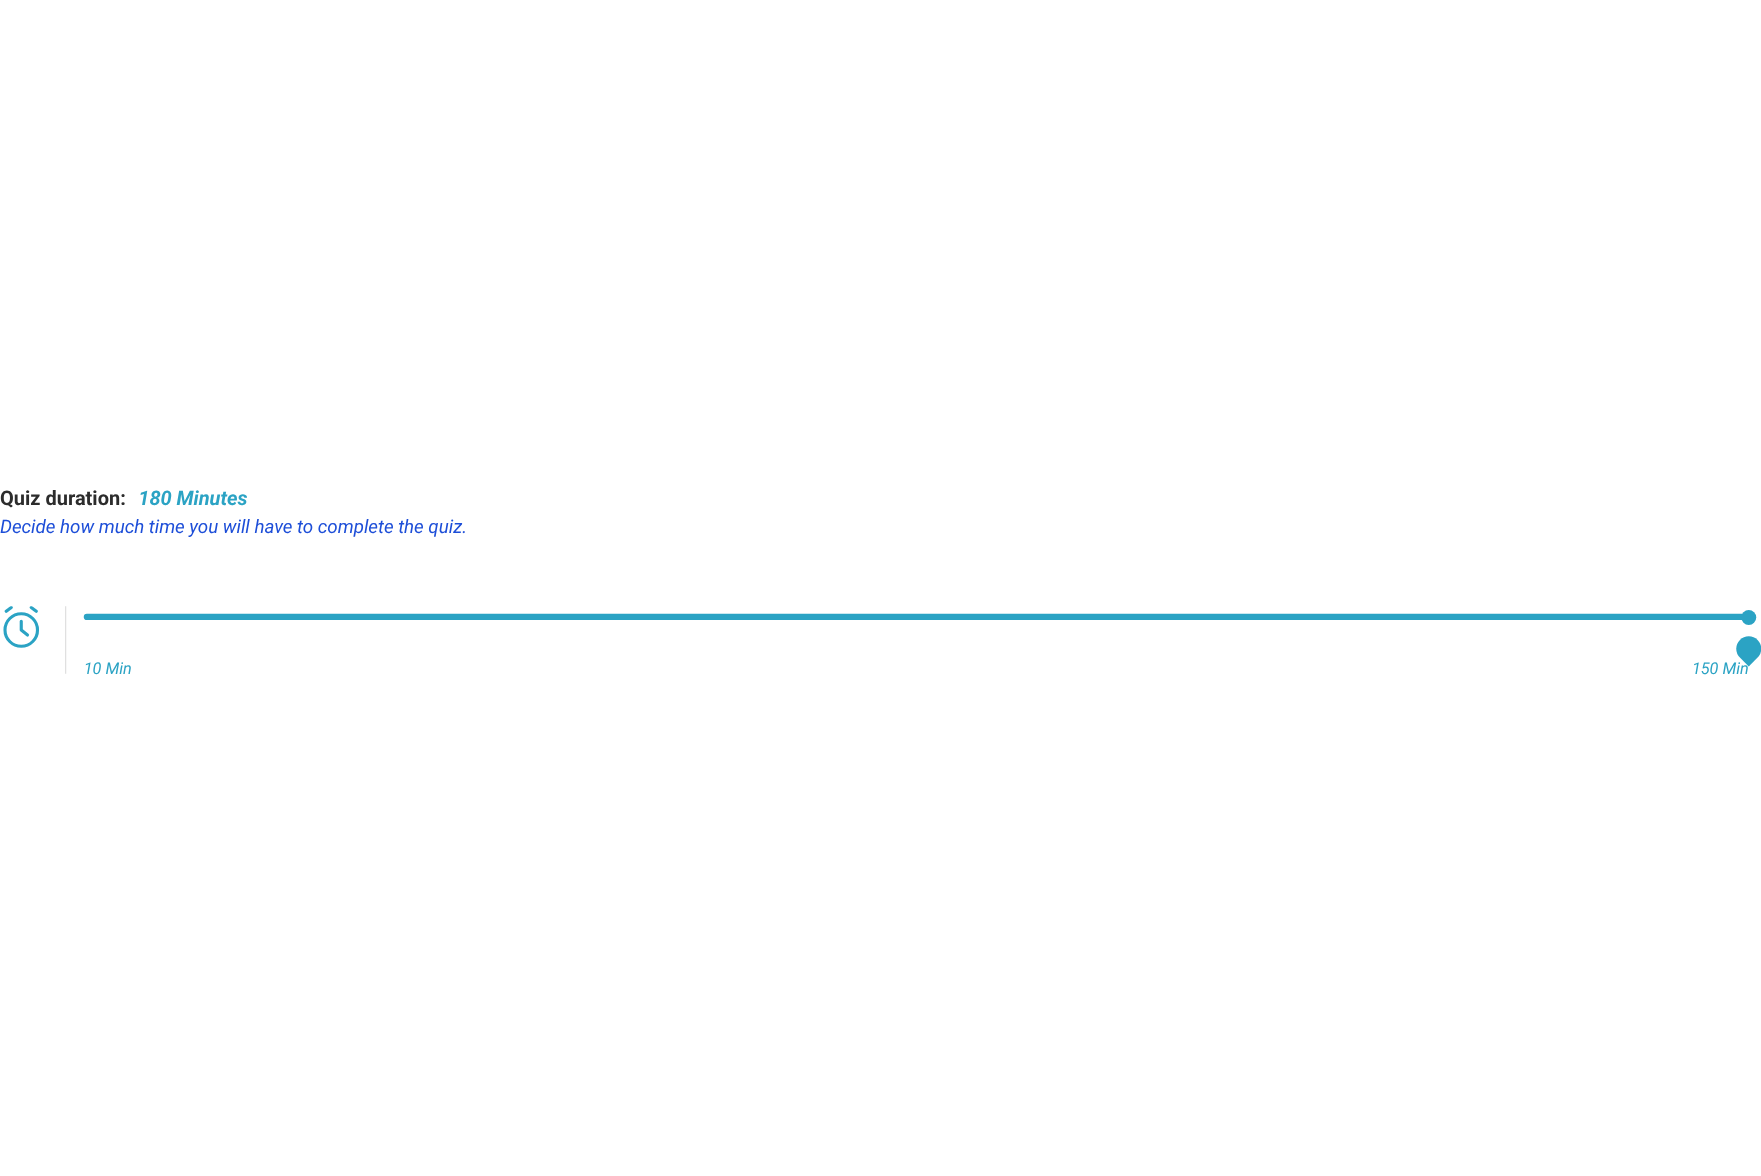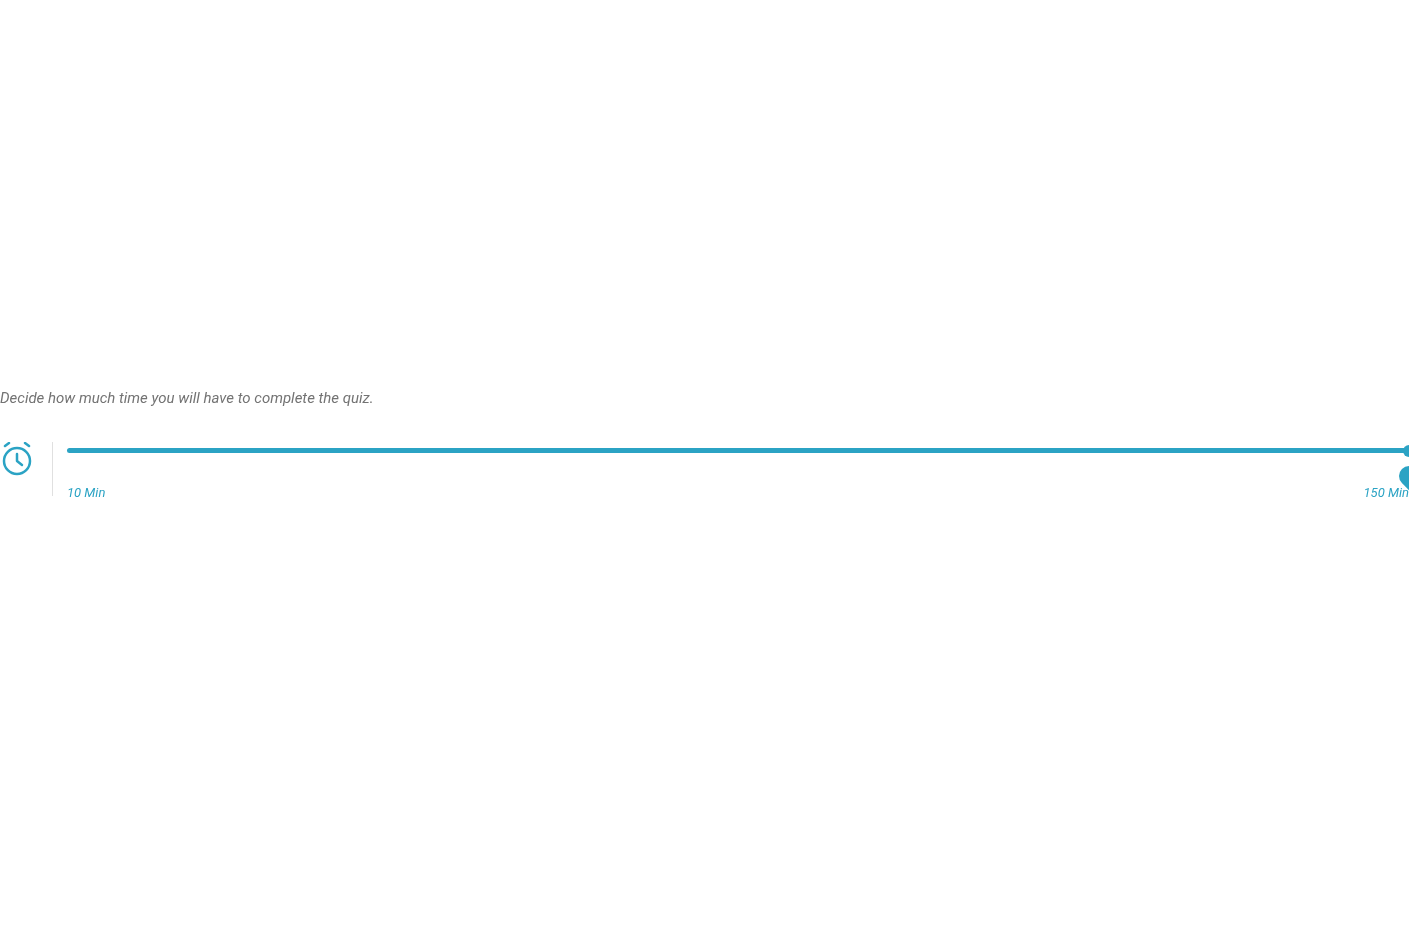--- a/index.html
+++ b/index.html
@@ -33,22 +33,22 @@
     }
     .title-value {
       font-size: 16px;
       font-weight: 700;
       font-style: italic;
       color: #2ba3c4;
     }
     .subtitle {
       font-size: 15px;
       font-style: italic;
-      color: #737373;
-      margin-bottom: 35px;
+      color: #1d4ed8;
+      margin-bottom: 55px;
     }
     .slider-container {
       display: flex;
       align-items: flex-start;
       width: 100%;
     }
     .clock-icon-wrap {
       flex-shrink: 0;
       width: 34px;
       display: flex;
@@ -60,21 +60,21 @@
       height: 54px;
       background: #e0e0e0;
       margin-left: 18px;
       margin-right: 14px;
       flex-shrink: 0;
     }
     .slider-area {
       flex: 1;
       padding-top: 6px;
       position: relative;
-      padding-right: 0;
+      padding-right: 10px;
     }
     .slider-track {
       height: 5px;
       background: #2ba3c4;
       border-radius: 3px;
       position: relative;
       width: 100%;
       cursor: pointer;
     }
     .slider-handle {
@@ -104,20 +104,24 @@
       margin-top: 32px;
       font-size: 13px;
       font-style: italic;
       color: #2ba3c4;
     }
   </style>
 </head>
 <body>
 
 <div class="quiz-duration-section">
+  <div class="title-row">
+    <span class="title-label">Quiz duration:</span>
+    <span class="title-value">180 Minutes</span>
+  </div>
   <div class="subtitle">Decide how much time you will have to complete the quiz.</div>
 
   <div class="slider-container">
     <div class="clock-icon-wrap">
       <svg width="34" height="34" viewBox="0 0 34 34" fill="none">
         <path d="M5 4 L9 1" stroke="#2ba3c4" stroke-width="2.5" stroke-linecap="round"></path>
         <path d="M29 4 L25 1" stroke="#2ba3c4" stroke-width="2.5" stroke-linecap="round"></path>
         <circle cx="17" cy="19" r="13" stroke="#2ba3c4" stroke-width="2.5" fill="none"></circle>
         <path d="M17 12 L17 19 L22 23" stroke="#2ba3c4" stroke-width="2.5" stroke-linecap="round" stroke-linejoin="round" fill="none"></path>
       </svg>

